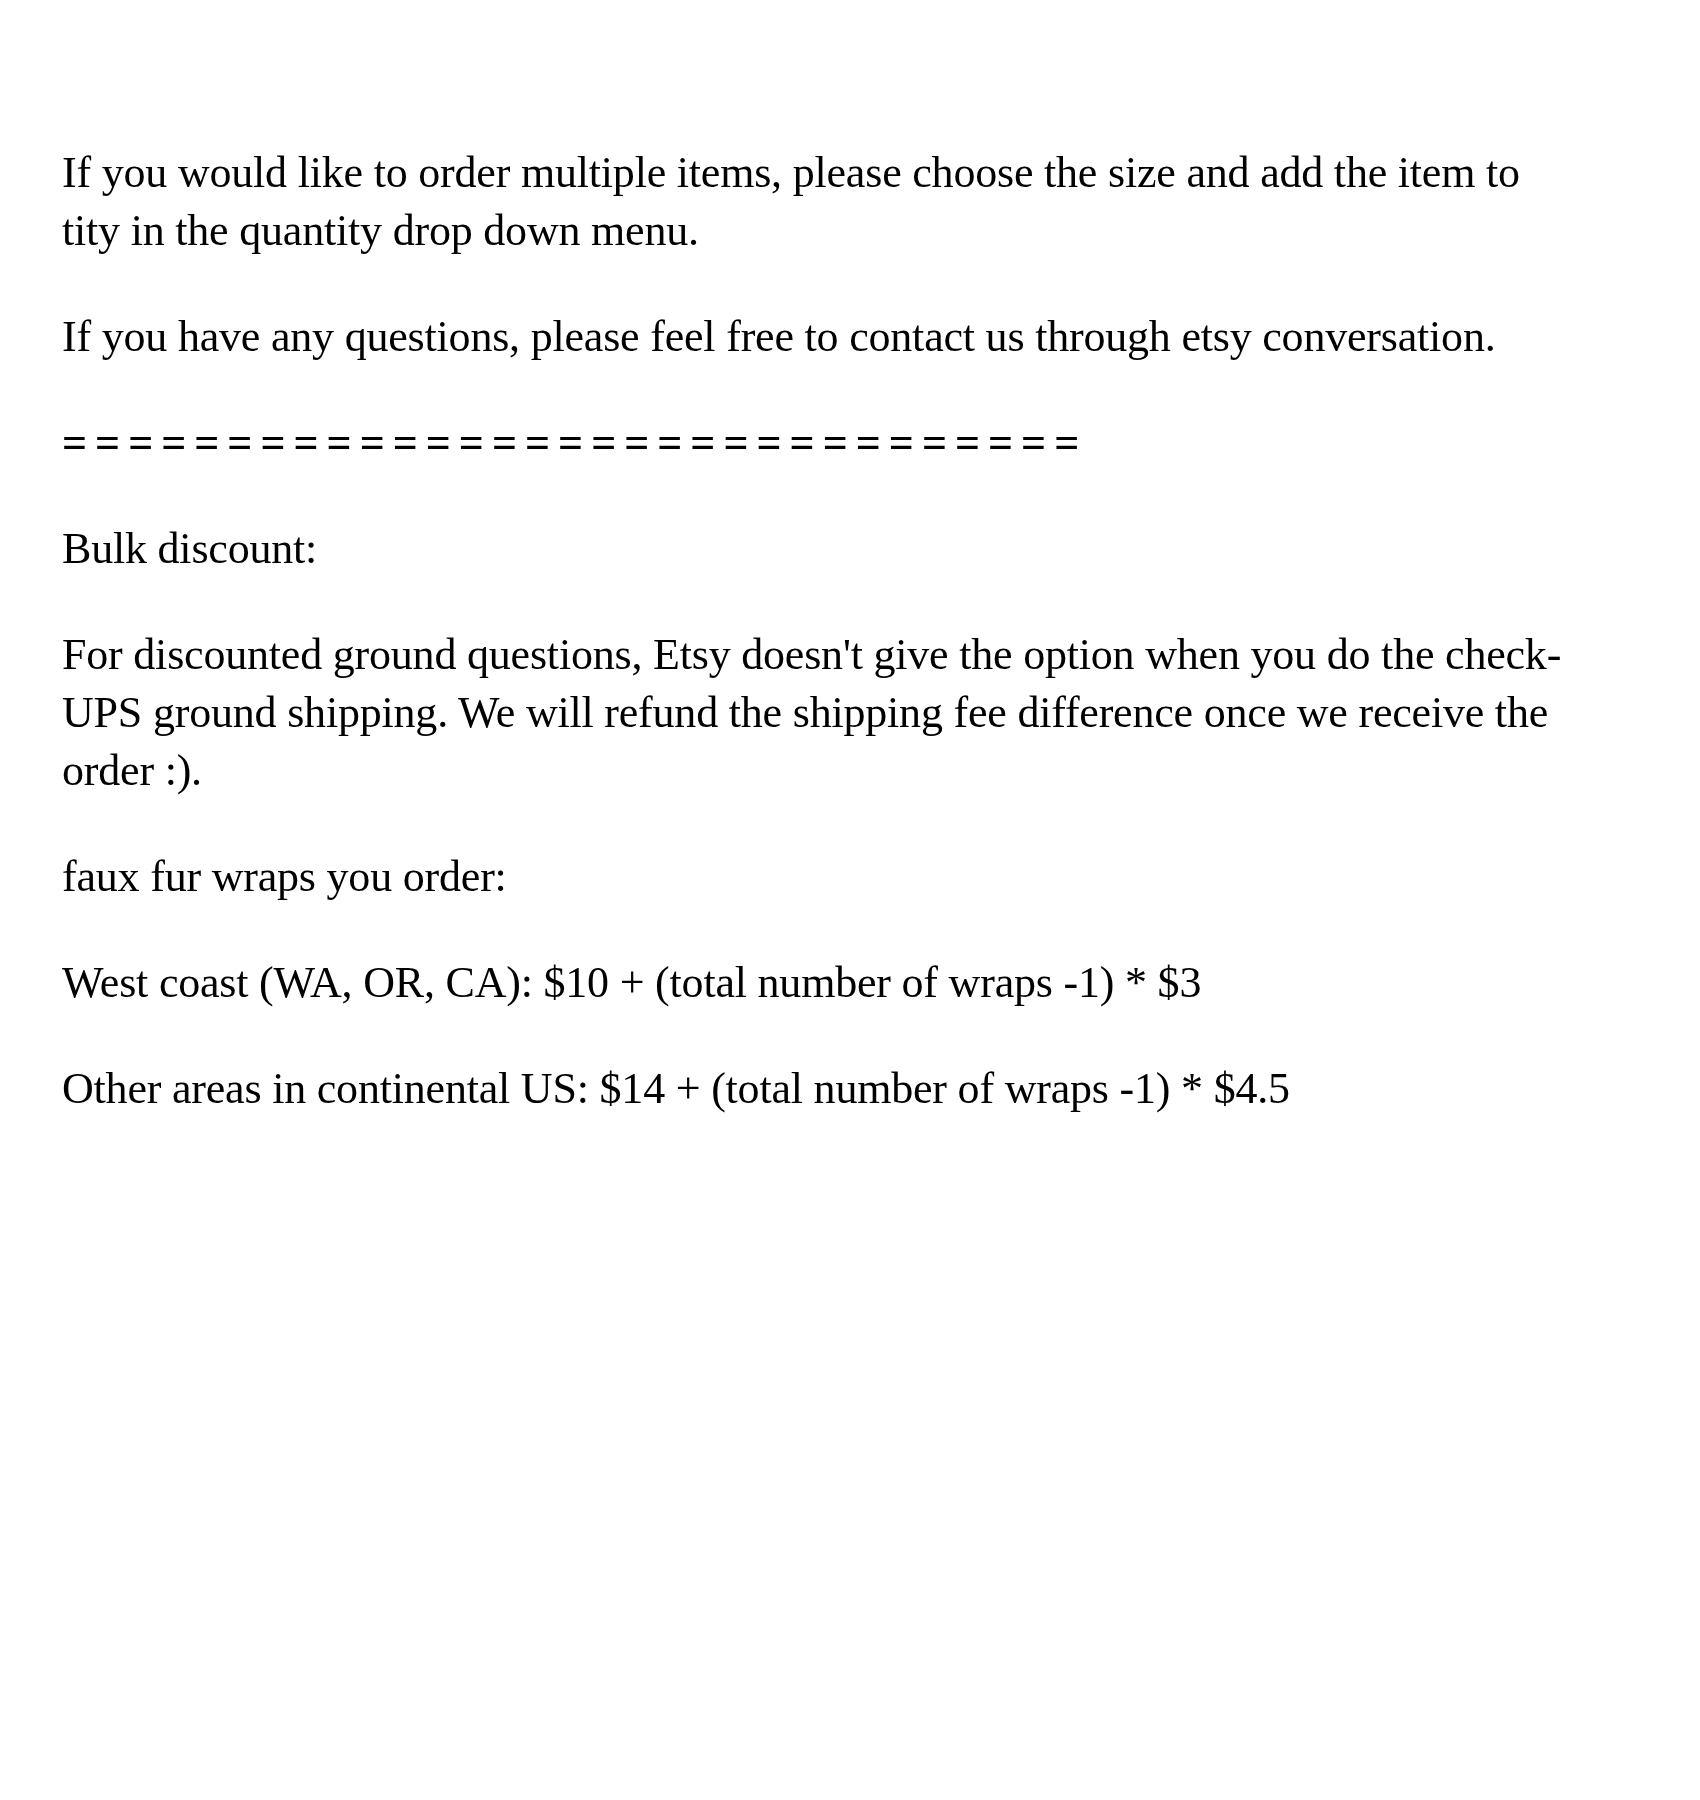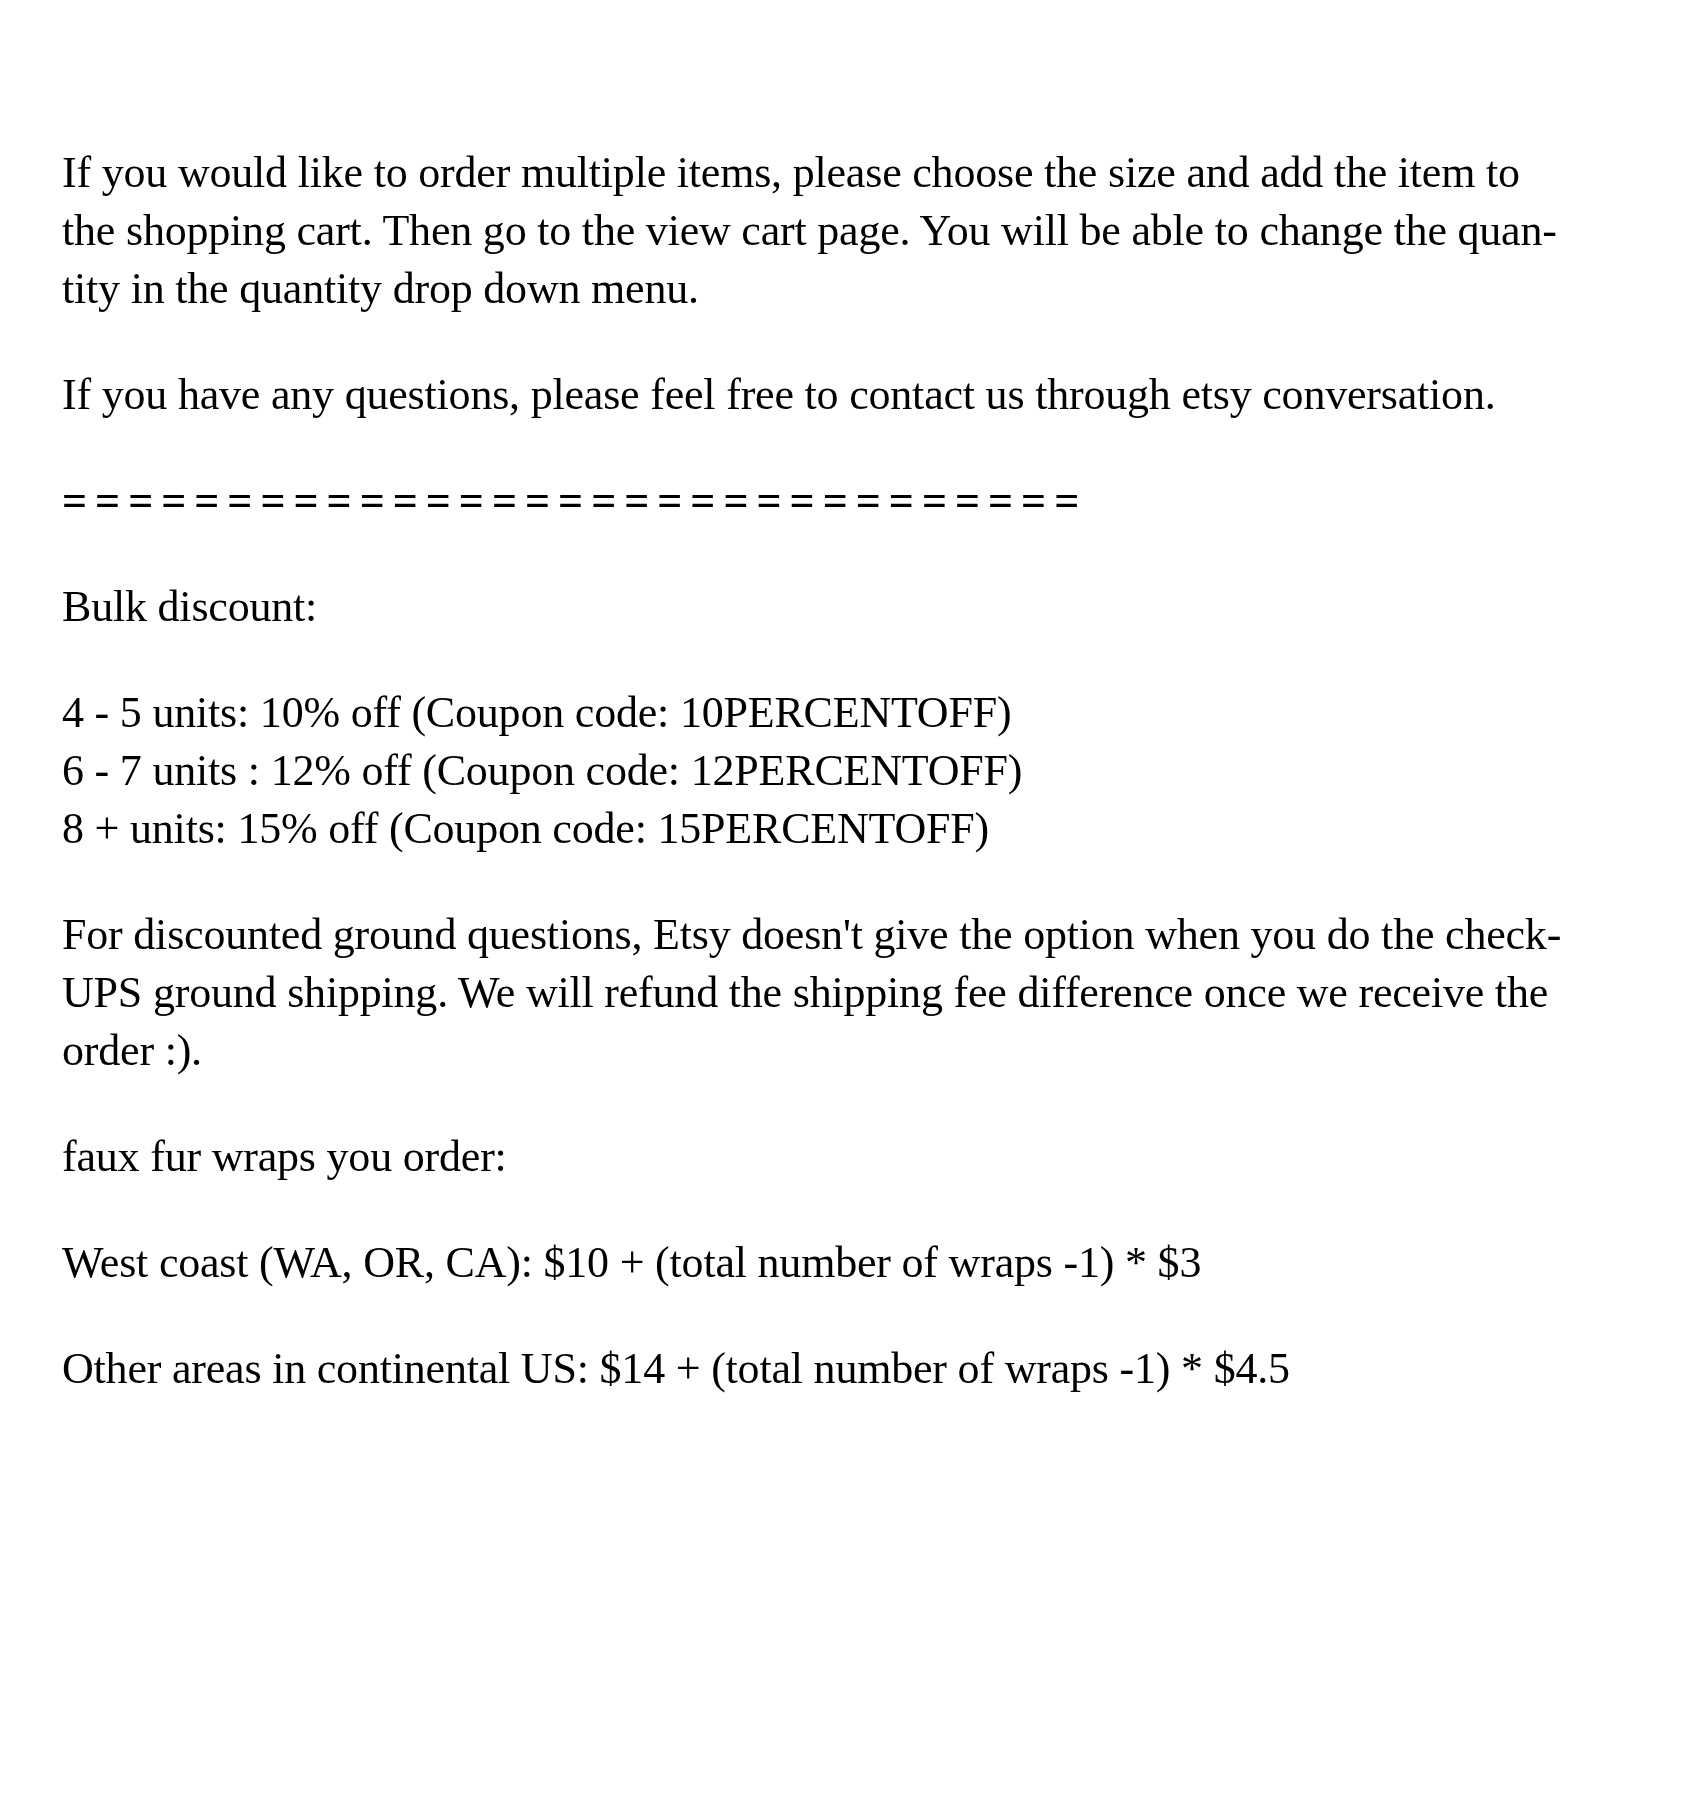--- a/index.html
+++ b/index.html
@@ -32,41 +32,35 @@
     white-space: pre;
   }
 </style>
 </head>
 <body>
 
 <div class="page">
 
   <div class="block">
     <div class="line">If you would like to order multiple items, please choose the size and add the item to</div>
-    <div class="line">the shopping cart. Then go to the view cart page. You will be able to change the quan-</div>
     <div class="line">tity in the quantity drop down menu.</div>
   </div>
 
   <div class="block">
     <div class="line">If you have any questions, please feel free to contact us through etsy conversation.</div>
   </div>
 
   <div class="block">
     <div class="divider-line">===============================</div>
   </div>
 
   <div class="block">
     <div class="line">Bulk discount:</div>
   </div>
 
-  <div class="block">
-    <div class="line">4 - 5 units: 10% off (Coupon code: 10PERCENTOFF)</div>
-    <div class="line">6 - 7 units : 12% off (Coupon code: 12PERCENTOFF)</div>
-    <div class="line">8 + units: 15% off (Coupon code: 15PERCENTOFF)</div>
-  </div>
 
   <div class="block">
     <div class="line">For discounted ground questions, Etsy doesn't give the option when you do the check-</div>
     <div class="line">UPS ground shipping. We will refund the shipping fee difference once we receive the</div>
     <div class="line">order :).</div>
   </div>
 
   <div class="block">
     <div class="line">faux fur wraps you order:</div>
   </div>

